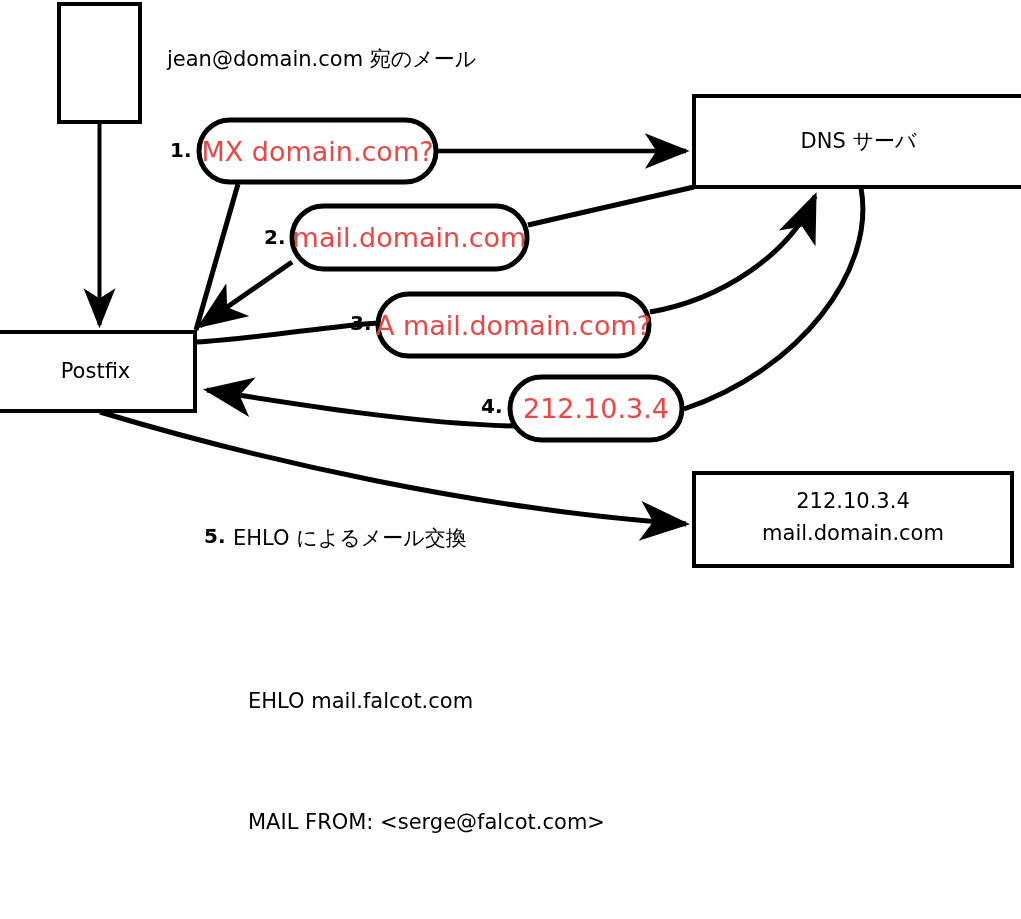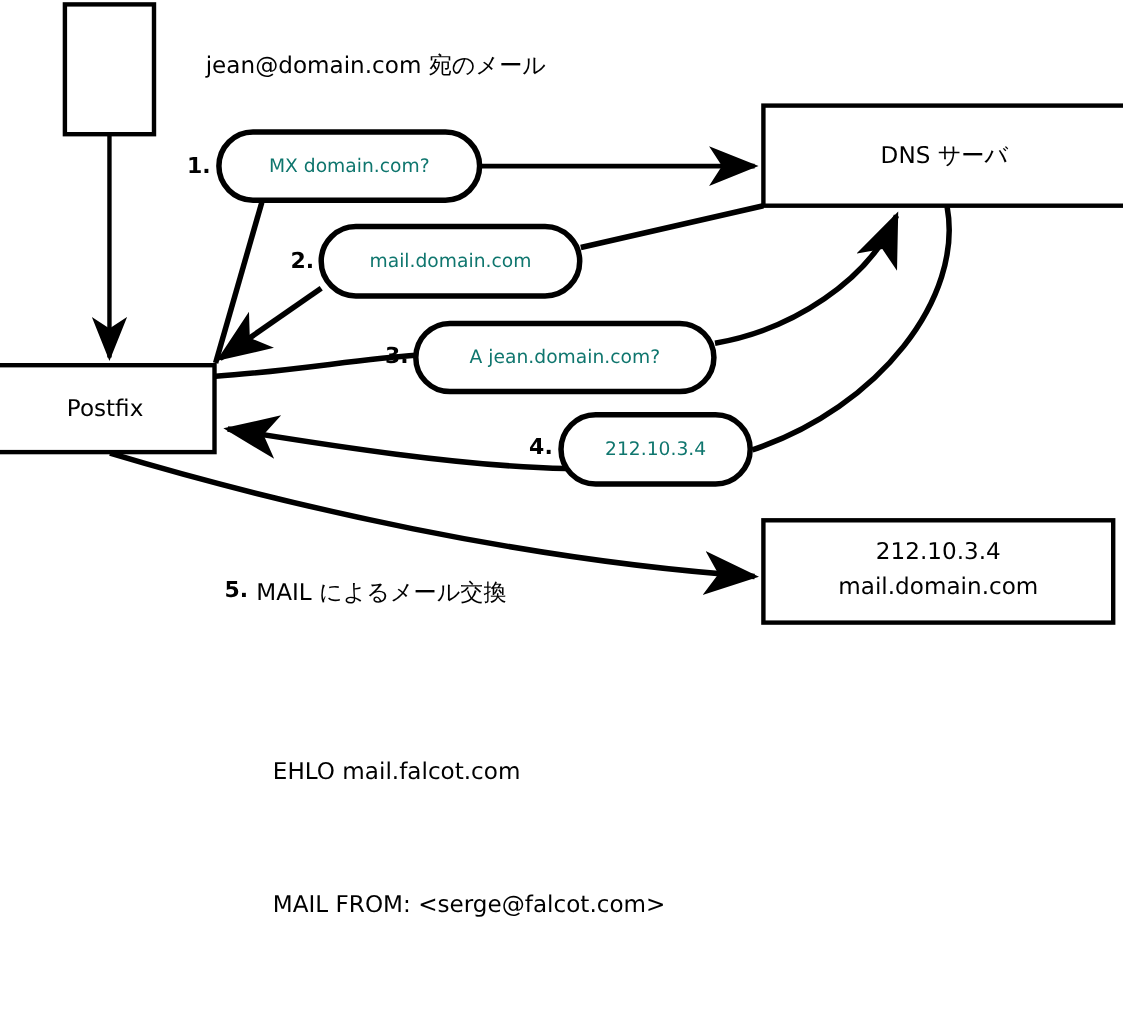--- a/index.html
+++ b/index.html
@@ -39,22 +39,22 @@
     line-height: 1.28;
     color: #000;
     pointer-events: none;
     white-space: pre;
   }
   .pill-label {
     position: absolute;
     display: flex;
     align-items: center;
     justify-content: center;
-    font-size: 17px;
-    color: #0f766e;
+    font-size: 27px;
+    color: #ef4444;
     white-space: pre;
   }
   .step-num {
     position: absolute;
     font-size: 20px;
     font-weight: bold;
     color: #000;
     white-space: pre;
   }
   .plain-text {
@@ -116,41 +116,41 @@
     <path d="M515,426 C420,424 300,405 207,390" fill="none" stroke="#000000" stroke-width="5" marker-end="url(#arrowhead)"></path>
 
     <path d="M100,412 C260,460 480,510 686,524" fill="none" stroke="#000000" stroke-width="5" marker-end="url(#arrowhead)"></path>
 
     <rect x="199" y="120" width="237" height="62" rx="31" ry="31" fill="#ffffff" stroke="#000000" stroke-width="5"></rect>
     <rect x="292" y="206" width="235" height="63" rx="31.5" ry="31.5" fill="#ffffff" stroke="#000000" stroke-width="5"></rect>
     <rect x="378" y="294" width="271" height="62" rx="31" ry="31" fill="#ffffff" stroke="#000000" stroke-width="5"></rect>
     <rect x="510" y="377" width="172" height="63" rx="31.5" ry="31.5" fill="#ffffff" stroke="#000000" stroke-width="5"></rect>
   </svg>
 
-  <div class="plain-text" style="left:167px; top:45px;margin-left:20px;">jean@domain.com 宛のメール</div>
+  <div class="plain-text" style="left:167px; top:45px;">jean@domain.com 宛のメール</div>
 
   <div class="node-label" style="left:0px; top:352px; width:191px; height:38px;">Postfix</div>
 
   <div class="node-label" style="left:694px; top:122px; width:329px; height:38px;">DNS サーバ</div>
 
   <div class="node-label" style="left:694px; top:484px; width:318px; height:34px;">212.10.3.4</div>
   <div class="node-label" style="left:694px; top:516px; width:318px; height:34px;">mail.domain.com</div>
 
   <div class="step-num" style="left:170px; top:138px;">1.</div>
   <div class="step-num" style="left:264px; top:225px;">2.</div>
   <div class="step-num" style="left:350px; top:311px;">3.</div>
   <div class="step-num" style="left:481px; top:394px;">4.</div>
   <div class="step-num" style="left:204px; top:524px;">5.</div>
 
   <div class="pill-label" style="left:199px; top:120px; width:237px; height:62px;">MX domain.com?</div>
   <div class="pill-label" style="left:292px; top:206px; width:235px; height:63px;">mail.domain.com</div>
-  <div class="pill-label" style="left:378px; top:294px; width:271px; height:62px;">A jean.domain.com?</div>
+  <div class="pill-label" style="left:378px; top:294px; width:271px; height:62px;">A mail.domain.com?</div>
   <div class="pill-label" style="left:510px; top:377px; width:172px; height:63px;">212.10.3.4</div>
 
-  <div class="step5-text" style="left:233px; top:524px;">MAIL によるメール交換</div>
+  <div class="step5-text" style="left:233px; top:524px;">EHLO によるメール交換</div>
 
   <div class="transcript" style="left:248px; top:596px;">
     <div>EHLO mail.falcot.com</div>
     <div>MAIL FROM: &lt;serge@falcot.com&gt;</div>
     
     
     
     
     
     

